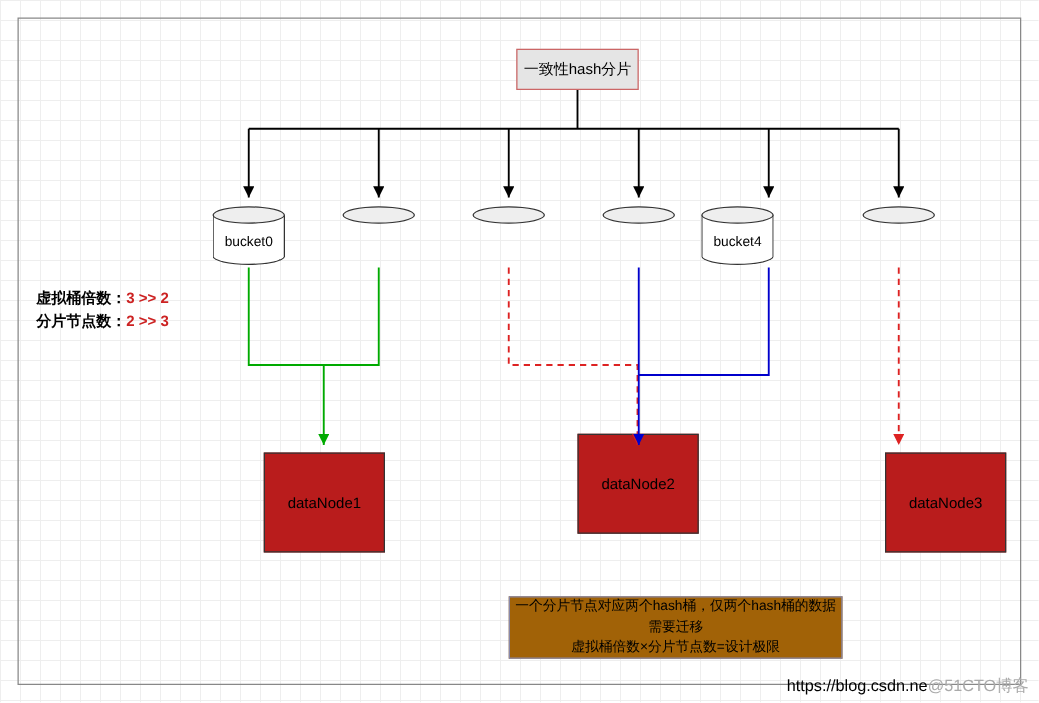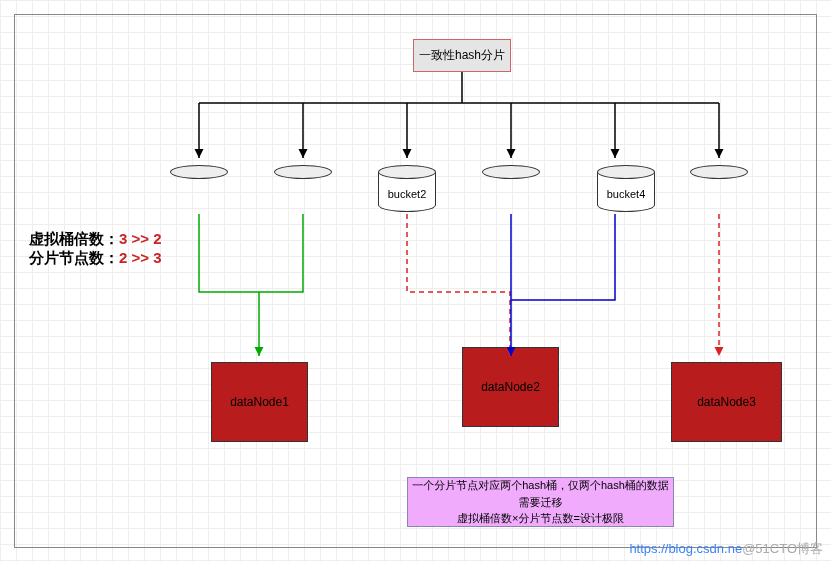--- a/index.html
+++ b/index.html
@@ -1,68 +1,68 @@
 <!DOCTYPE html>
 <html><head>
 <meta charset="utf-8">
 <style>
 *{margin:0;padding:0;box-sizing:border-box}
 body{font-family:Arial,"Microsoft YaHei",sans-serif;background:#fff;width:831px;height:562px;position:relative;overflow:hidden}
 .grid{position:absolute;inset:0;background-image:linear-gradient(#eee 1px,transparent 1px),linear-gradient(90deg,#eee 1px,transparent 1px);background-size:16px 16px}
 .frame{position:absolute;left:14px;top:14px;width:803px;height:534px;border:1.5px solid #888}
 .box{position:absolute;display:flex;align-items:center;justify-content:center;text-align:center;font-size:12px;background:#b91c1c}
 .title-box{border:1.5px solid #c66;background:#e5e5e5}
-.note-box{border:1px solid #88a;background:#f0abfc;font-size:11px;line-height:1.5;padding:4px}
+.note-box{border:1px solid #88a;background:#a16207;font-size:11px;line-height:1.5;padding:4px}
 .datanode{border:1.5px solid #333}
 .cylinder{position:absolute;width:58px}
 .cyl-top{width:100%;height:14px;border:1.5px solid #333;border-radius:50%;background:#eee;position:relative;z-index:2}
 .cyl-body{width:100%;height:40px;border-left:1.5px solid #333;border-right:1.5px solid #333;border-bottom:1.5px solid #333;border-radius:0 0 29px 29px/0 0 7px 7px;margin-top:-7px;background:#fff;position:relative;z-index:1;display:flex;align-items:center;justify-content:center;font-size:11px;padding-top:4px}
-.side-text{position:absolute;font-size:15px;font-weight:bold;white-space:nowrap}
+.side-text{position:absolute;font-size:12px;font-weight:bold;white-space:nowrap}
 .side-text .n{color:#c22}
 svg{position:absolute;left:0;top:0;pointer-events:none}
 .watermark{position:absolute;right:8px;bottom:4px;font-size:13px;color:#aaa}
 </style>
 </head>
 <body>
 <div class="grid"></div>
 <div class="frame"></div>
 
 <div class="box title-box" style="left:413px;top:39px;width:98px;height:33px">一致性hash分片</div>
 
 <div class="cylinder" style="left:170px;top:165px">
     <div class="cyl-top"></div>
+    <div class="cyl-body">bucket0</div>
   </div>
 <div class="cylinder" style="left:274px;top:165px">
     <div class="cyl-top"></div>
   </div>
 <div class="cylinder" style="left:378px;top:165px">
     <div class="cyl-top"></div>
-    <div class="cyl-body">bucket2</div>
   </div>
 <div class="cylinder" style="left:482px;top:165px">
     <div class="cyl-top"></div>
   </div>
-<div class="cylinder" style="left:597px;top:165px">
+<div class="cylinder" style="left:561px;top:165px">
     <div class="cyl-top"></div>
     <div class="cyl-body">bucket4</div>
   </div>
 <div class="cylinder" style="left:690px;top:165px">
     <div class="cyl-top"></div>
   </div>
 
 <div class="side-text" style="left:29px;top:230px">
   <span>虚拟桶倍数：</span><span class="n">3</span> <span class="n">&gt;&gt;</span> <span class="n">2</span>
 </div>
 <div class="side-text" style="left:29px;top:249px">
   <span>分片节点数：</span><span class="n">2</span> <span class="n">&gt;&gt;</span> <span class="n">3</span>
 </div>
 
 <div class="box datanode" style="left:211px;top:362px;width:97px;height:80px">dataNode1</div>
 <div class="box datanode" style="left:462px;top:347px;width:97px;height:80px">dataNode2</div>
-<div class="box datanode" style="left:671px;top:362px;width:111px;height:80px">dataNode3</div>
+<div class="box datanode" style="left:708px;top:362px;width:97px;height:80px">dataNode3</div>
 
 <div class="box note-box" style="left:407px;top:477px;width:267px;height:50px;white-space:pre-line">一个分片节点对应两个hash桶，仅两个hash桶的数据需要迁移
 虚拟桶倍数×分片节点数=设计极限</div>
 
 <svg width="831" height="562">
 <defs>
   <marker id="ab" markerWidth="8" markerHeight="8" refX="6" refY="3" orient="auto">
         <path d="M0,0 L6,3 L0,6 Z" fill="#000"></path>
       </marker>
   <marker id="ag" markerWidth="8" markerHeight="8" refX="6" refY="3" orient="auto">
@@ -90,14 +90,14 @@
 
 <path d="M407,214 L407,292 L510,292 L510,356" stroke="#d22" stroke-width="1.5" stroke-dasharray="5,4" fill="none" marker-end="url(#ar)"></path>
 
 <path d="M511,214 L511,356" stroke="#00c" stroke-width="1.5" fill="none" marker-end="url(#abl)"></path>
 <path d="M615,214 L615,300 L511,300" stroke="#00c" stroke-width="1.5" fill="none"></path>
 
 <path d="M719,214 L719,356" stroke="#d22" stroke-width="1.5" stroke-dasharray="5,4" fill="none" marker-end="url(#ar)"></path>
 </svg>
 
 <div class="watermark">
-  <span style="color:#3b82f6">https://blog.csdn.ne</span><span>@51CTO博客</span>
+  <span style="color:#000000">https://blog.csdn.ne</span><span>@51CTO博客</span>
 </div>
 
 </body></html>

